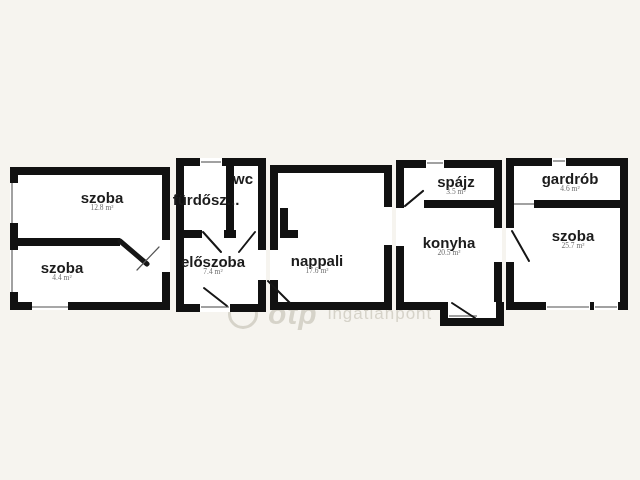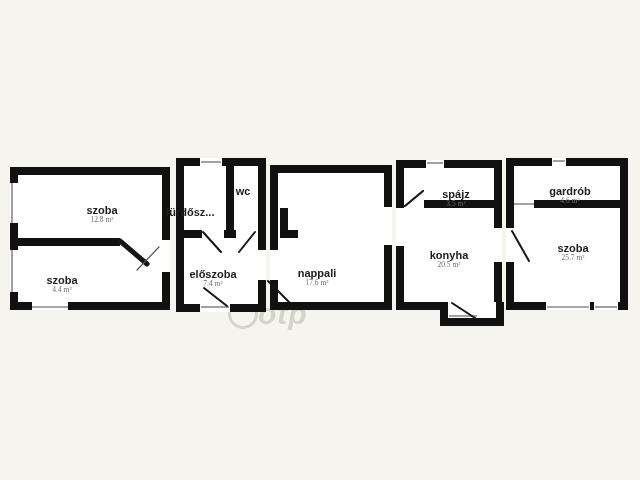--- a/index.html
+++ b/index.html
@@ -6,42 +6,43 @@
   .stage{
     position:relative;width:640px;height:480px;
     background:#f6f4ef;overflow:hidden;
     font-family:"Liberation Sans","DejaVu Sans",sans-serif;
   }
   .stage svg{position:absolute;left:0;top:0;z-index:2;}
   .room{
     position:absolute;z-index:3;transform:translateX(-50%);
     text-align:center;white-space:nowrap;
   }
-  .rlabel{font-size:11px;font-weight:600;color:#1c1c1c;line-height:10px;margin-top:12px;}
+  .rlabel{font-size:15px;font-weight:600;color:#1c1c1c;line-height:10px;}
   .rarea{font-size:7.5px;color:#6e6e6e;line-height:9px;font-family:Liberation Serif, serif;}
   .watermark{
     position:absolute;left:228px;top:297px;z-index:1;
-    display:flex;align-items:center;gap:0;
+    display:flex;align-items:center;gap:10px;
     color:rgba(176,170,156,0.45);user-select:none;
   }
   .wm-circle{
     width:24px;height:24px;border:3px solid rgba(176,170,156,0.45);
     border-radius:50%;display:inline-block;
   }
   .wm-otp{font-size:30px;font-weight:700;font-style:italic;letter-spacing:1px;}
   .wm-rest{font-size:17px;font-weight:400;letter-spacing:1px;}
 </style>
 </head>
 <body>
 
 <div class="stage">
 
   <div class="watermark">
     <span class="wm-circle"></span>
     <span class="wm-otp">otp</span>
+    <span class="wm-rest">ingatlanpont</span>
   </div>
 
   <svg width="640" height="480" viewBox="0 0 640 480">
 
     <g fill="#ffffff">
       <rect x="10" y="167" width="160" height="143"></rect>
       <rect x="176" y="158" width="90" height="154"></rect>
       <rect x="270" y="165" width="122" height="145"></rect>
       <rect x="396" y="160" width="106" height="150"></rect>
       <rect x="440" y="302" width="64" height="24"></rect>
@@ -131,21 +132,21 @@
   </svg>
 
   <div class="room" style="left:102px;top:193px">
     <div class="rlabel">szoba</div>
     <div class="rarea">12.8 m²</div>
   </div>
   <div class="room" style="left:62px;top:263px">
     <div class="rlabel">szoba</div>
     <div class="rarea">4.4 m²</div>
   </div>
-  <div class="room" style="left:190px;top:195px">
+  <div class="room" style="left:206px;top:195px">
     <div class="rlabel">fürdősz...</div>
     <div class="rarea"></div>
   </div>
   <div class="room" style="left:243px;top:174px">
     <div class="rlabel">wc</div>
     <div class="rarea"></div>
   </div>
   <div class="room" style="left:213px;top:257px">
     <div class="rlabel">előszoba</div>
     <div class="rarea">7.4 m²</div>

